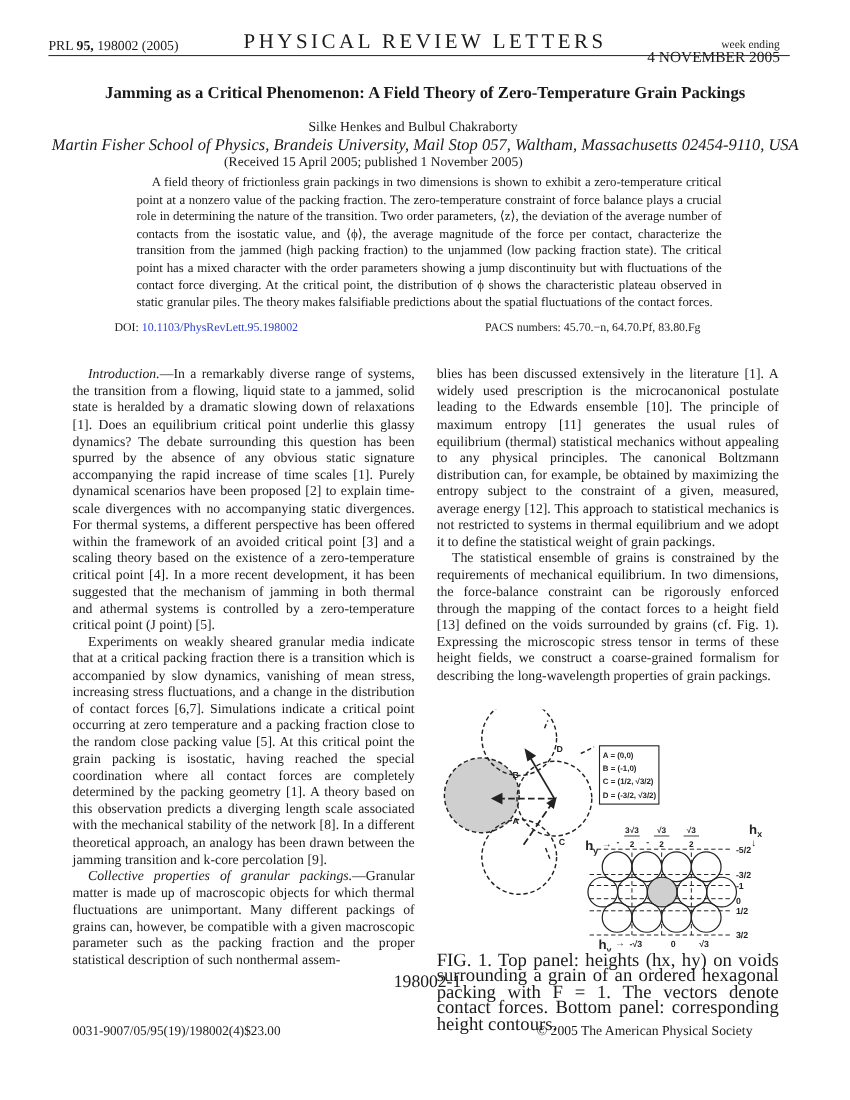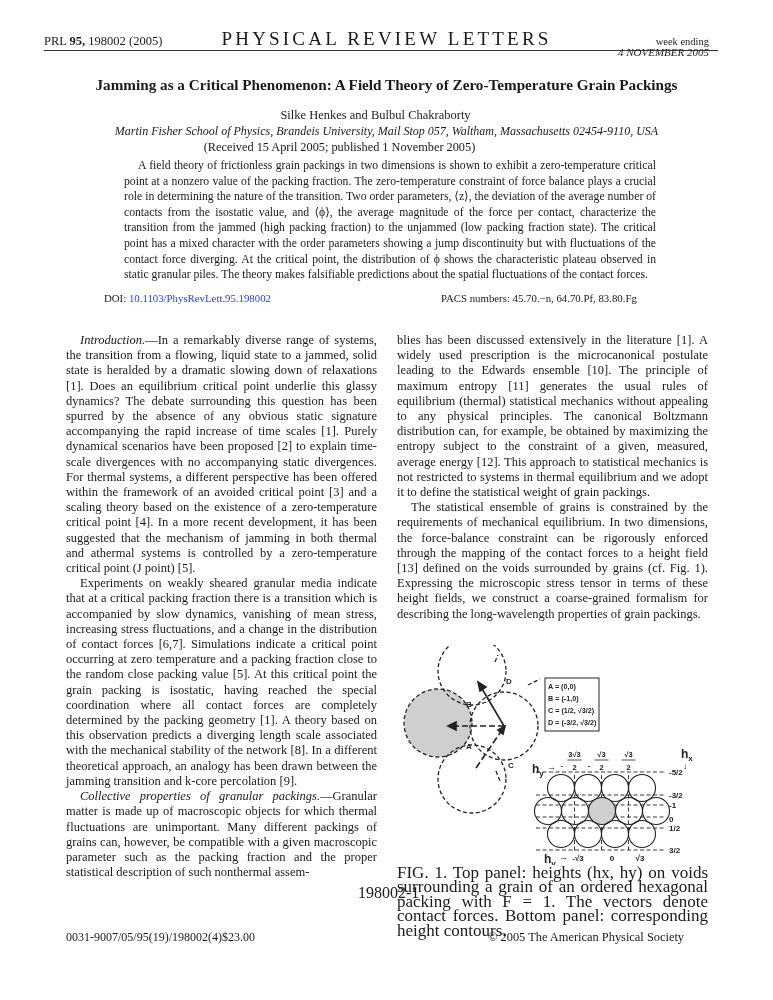--- a/index.html
+++ b/index.html
@@ -4,26 +4,26 @@
 <style>
   html, body { margin: 0; padding: 0; background: #ffffff; }
   body { width: 773px; height: 1000px; position: relative; overflow: hidden;
          font-family: "Liberation Serif", "DejaVu Serif", serif; color: #1a1a1a; }
   .abs { position: absolute; }
   
   #hdr-left { left: 44px; top: 34px; font-size: 12.5px; }
   #hdr-left b { font-weight: bold; }
   #hdr-center { left: 0; width: 773px; top: 28px; text-align: center; font-size: 19px; letter-spacing: 3.2px; }
   #hdr-right { right: 64px; top: 36px; text-align: right; font-size: 10.5px; line-height: 11px; }
-  #hdr-right .date { font-size: 11px; font-style: italic; }
+  #hdr-right .date { font-size: 14px; }
   #hdr-rule { left: 44px; width: 674px; top: 50px; height: 0; border-top: 1.6px solid #333; }
   
   #title { left: 0; width: 773px; top: 76px; text-align: center; font-size: 15.2px; font-weight: bold; }
   #authors { left: 0; width: 751px; top: 108px; text-align: center; font-size: 12.5px; }
-  #affil { left: 0; width: 773px; top: 124px; text-align: center; font-size: 12px; font-style: italic; }
+  #affil { left: 0; width: 773px; top: 124px; text-align: center; font-size: 15px; font-style: italic; }
   #received { left: 0; width: 679px; top: 140px; text-align: center; font-size: 12.3px; }
   #abstract { left: 124px; width: 532px; top: 158px; font-size: 11.7px; line-height: 15.6px; text-align: justify; text-indent: 14px; }
   #doi { left: 104px; top: 292px; font-size: 10.8px; }
   #doi a { color: #2b3fc9; text-decoration: none; }
   #pacs { left: 441px; top: 292px; font-size: 10.8px; text-align: right; }
   
   .col { font-size: 12.5px; line-height: 15.2px; text-align: justify; }
   .col p { margin: 0; text-indent: 14px; }
   #col-left { left: 66px; width: 311px; top: 333px; }
   #col-right { left: 397px; width: 311px; top: 333px; }

